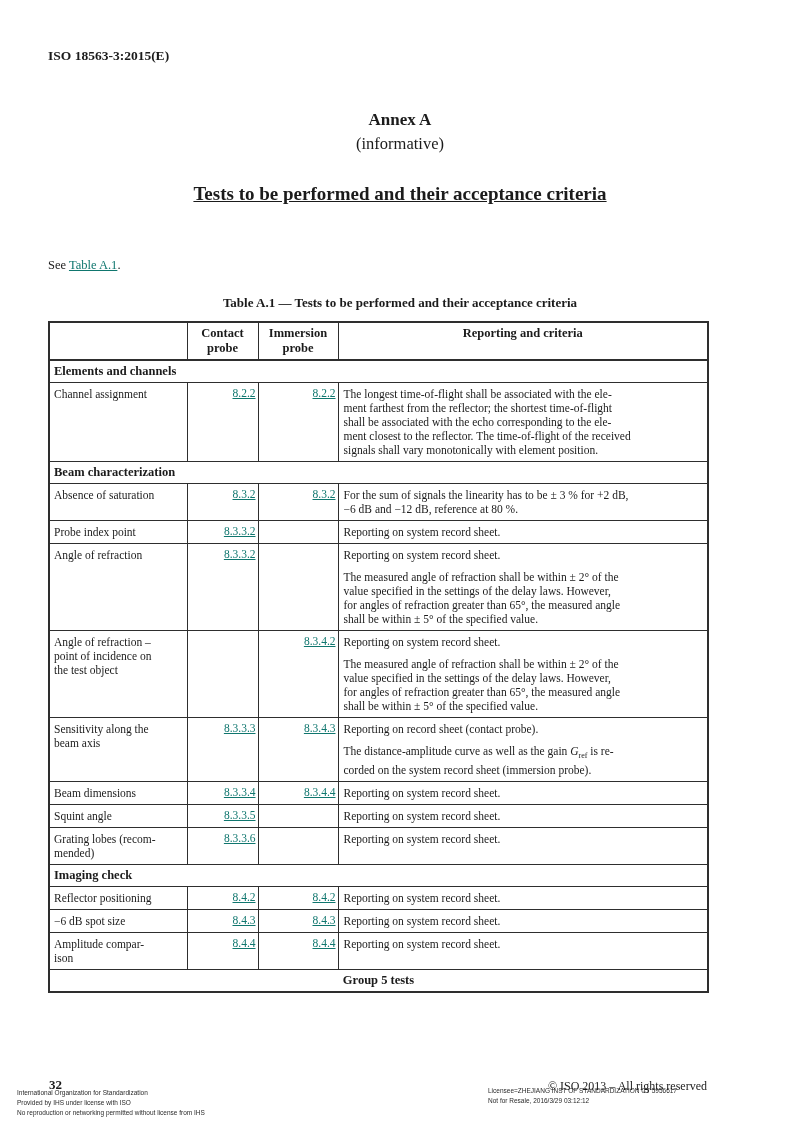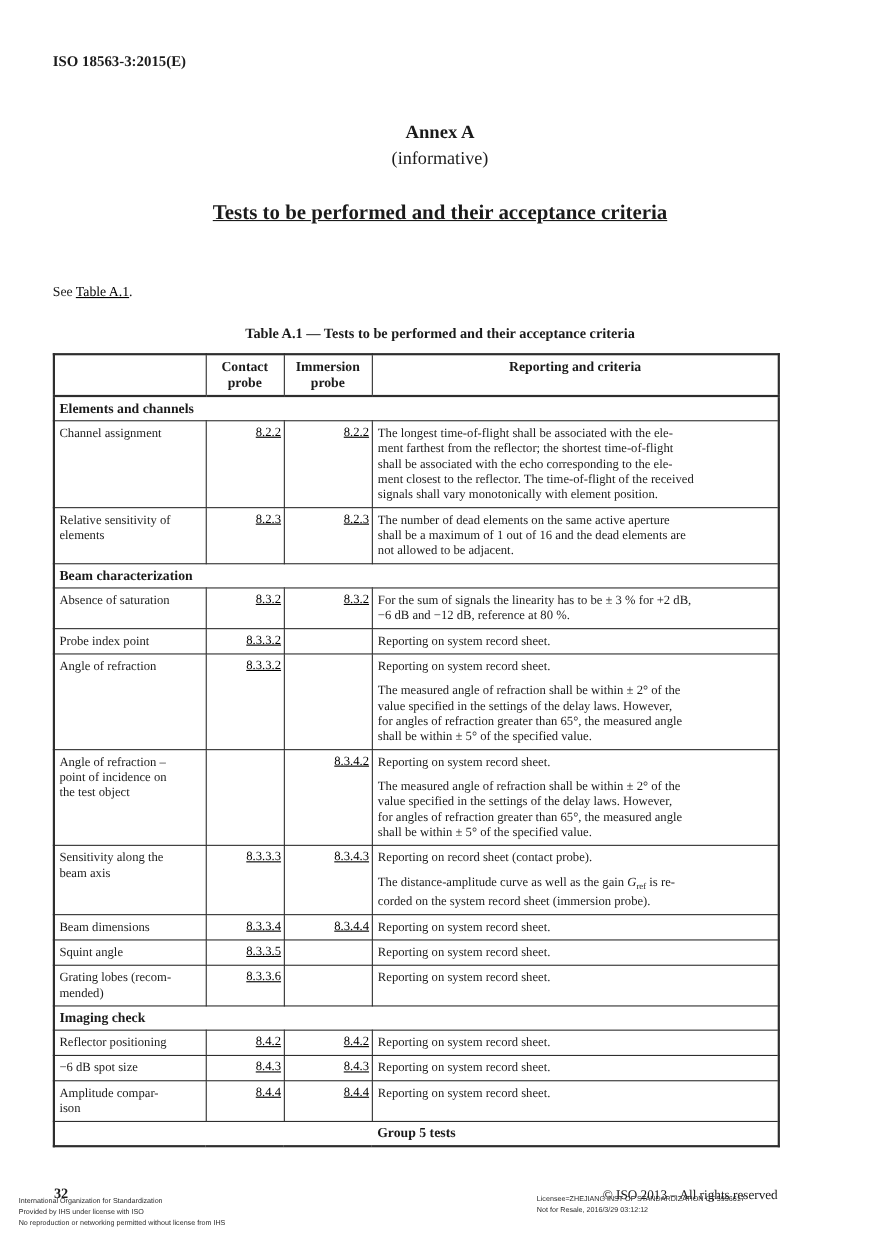--- a/index.html
+++ b/index.html
@@ -28,21 +28,21 @@
     text-align:center; font-weight:bold; font-size:19px; margin:0;text-decoration:underline;
   }
   .see-line {
     position:absolute; top:258px; left:48px;
     font-size:12.5px; margin:0;
   }
   .caption {
     position:absolute; top:295px; left:0; width:100%;
     text-align:center; font-weight:bold; font-size:13px;
   }
-  a.xref { color:#000000; text-decoration:underline; }
+  a.xref { color:#0f766e; text-decoration:underline; }
   table.tests {
     position:absolute; top:321px; left:48px; width:659px;
     border-collapse:collapse; table-layout:fixed;
     border:2px solid #2e2e2e;
   }
   table.tests th, table.tests td {
     border:1px solid #2e2e2e;
     vertical-align:top;
   }
   table.tests thead th {
@@ -130,31 +130,20 @@
         <td class="c-link"><a href="#" class="xref">8.2.2</a></td>
         <td class="c-crit">
           <p>The longest time-of-flight shall be associated with the ele-
 ment farthest from the reflector; the shortest time-of-flight
 shall be associated with the echo corresponding to the ele-
 ment closest to the reflector. The time-of-flight of the received
 signals shall vary monotonically with element position.</p>
         </td>
       </tr>
       <tr>
-        <td class="c-test">Relative sensitivity of
-elements</td>
-        <td class="c-link"><a href="#" class="xref">8.2.3</a></td>
-        <td class="c-link"><a href="#" class="xref">8.2.3</a></td>
-        <td class="c-crit">
-          <p>The number of dead elements on the same active aperture
-shall be a maximum of 1 out of 16 and the dead elements are
-not allowed to be adjacent.</p>
-        </td>
-      </tr>
-      <tr>
         <td colspan="4" class="section">Beam characterization</td>
       </tr>
       <tr>
         <td class="c-test">Absence of saturation</td>
         <td class="c-link"><a href="#" class="xref">8.3.2</a></td>
         <td class="c-link"><a href="#" class="xref">8.3.2</a></td>
         <td class="c-crit">
           <p>For the sum of signals the linearity has to be ± 3 % for +2 dB,
 −6 dB and −12 dB, reference at 80 %.</p>
         </td>

